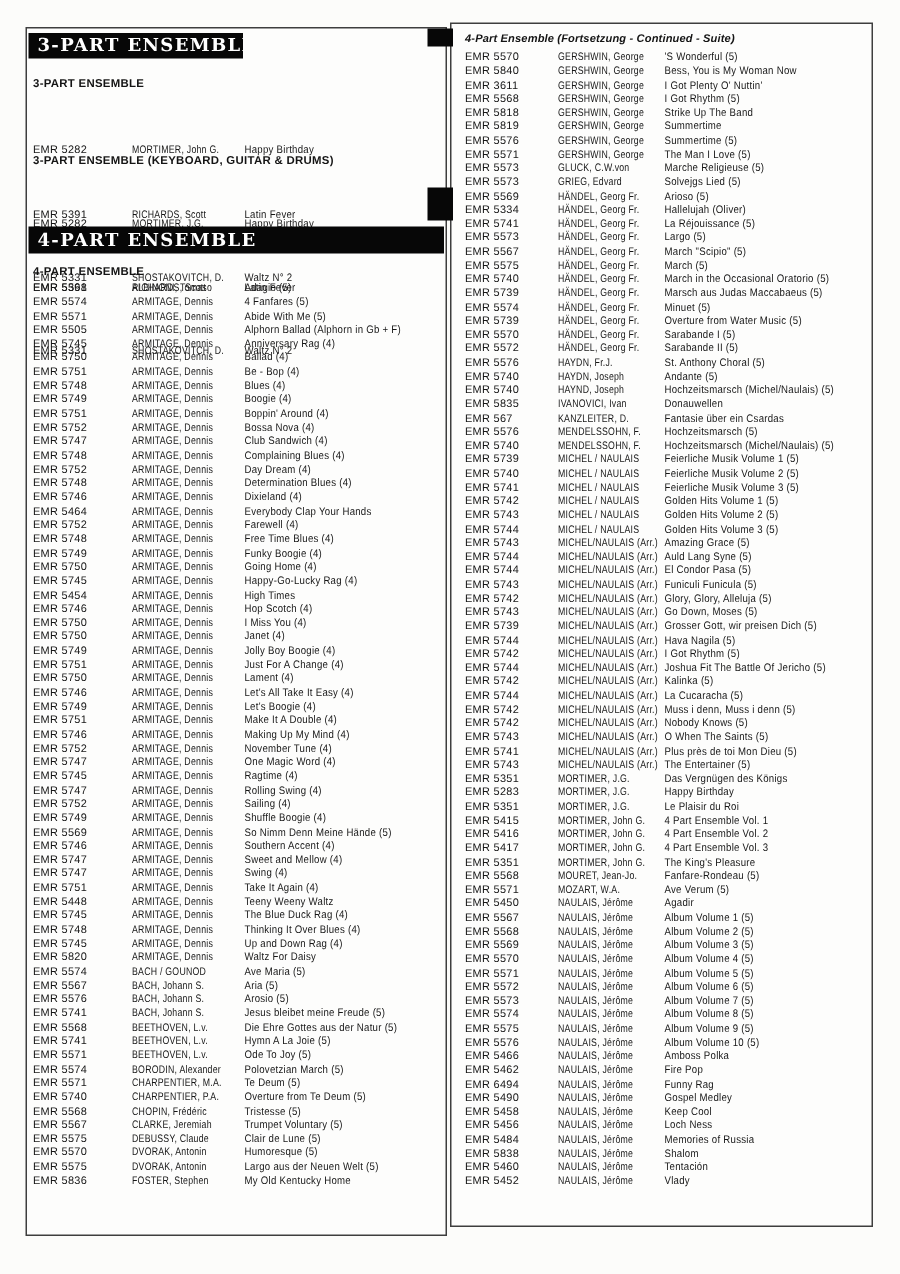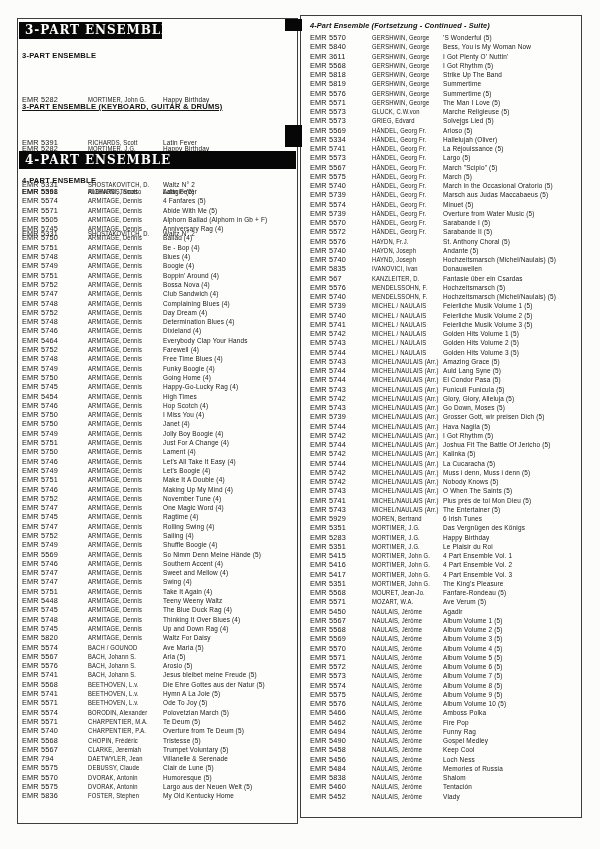--- a/index.html
+++ b/index.html
@@ -17,21 +17,21 @@
     font-size:12px; letter-spacing:0.9px; padding-left:6px;
     white-space:nowrap; overflow:hidden;
   }
   .banner-3part { left:1px; top:3px;   width:137px; height:17px; line-height:17px; }
   .banner-4part { left:1px; top:132px; width:271px; height:18px; line-height:18px; }
 
   .subhead {
     position:absolute; margin:0; left:4px; color:#141414;
     font-size:7.6px; font-weight:bold; letter-spacing:0.2px; white-space:nowrap;
   }
-  .h1 { top:32px; } .h2 { top:83px;text-decoration:underline; } .h4 { top:157px; }
+  .h1 { top:32px; } .h2 { top:83px; } .h4 { top:157px; }
 
   .cont-head {
     position:absolute; top:5px; left:9px; color:#141414;
     font-size:7.4px; font-weight:bold; font-style:italic; letter-spacing:0.1px;
     white-space:nowrap;
   }
 
   .list { position:absolute; left:0; right:0;text-align:right; }
   .list-g1 { top:43px;  line-height:9.7px;  }
   .list-g2 { top:92px;  line-height:9.7px;  }
@@ -410,25 +410,20 @@
           <span class="col-code">EMR 5568</span>
           <span class="col-composer">CHOPIN, Frédéric</span>
           <span class="col-title">Tristesse (5)</span>
         </div>
         <div class="row">
           <span class="col-code">EMR 5567</span>
           <span class="col-composer">CLARKE, Jeremiah</span>
           <span class="col-title">Trumpet Voluntary (5)</span>
         </div>
         <div class="row">
-          <span class="col-code">EMR 794</span>
-          <span class="col-composer">DAETWYLER, Jean</span>
-          <span class="col-title">Villanelle &amp; Serenade</span>
-        </div>
-        <div class="row">
           <span class="col-code">EMR 5575</span>
           <span class="col-composer">DEBUSSY, Claude</span>
           <span class="col-title">Clair de Lune (5)</span>
         </div>
         <div class="row">
           <span class="col-code">EMR 5570</span>
           <span class="col-composer">DVORAK, Antonin</span>
           <span class="col-title">Humoresque (5)</span>
         </div>
         <div class="row">
@@ -704,25 +699,20 @@
           <span class="col-code">EMR 5741</span>
           <span class="col-composer">MICHEL/NAULAIS (Arr.)</span>
           <span class="col-title">Plus près de toi Mon Dieu (5)</span>
         </div>
         <div class="row">
           <span class="col-code">EMR 5743</span>
           <span class="col-composer">MICHEL/NAULAIS (Arr.)</span>
           <span class="col-title">The Entertainer (5)</span>
         </div>
         <div class="row">
-          <span class="col-code">EMR 5929</span>
-          <span class="col-composer">MOREN, Bertrand</span>
-          <span class="col-title">6 Irish Tunes</span>
-        </div>
-        <div class="row">
           <span class="col-code">EMR 5351</span>
           <span class="col-composer">MORTIMER, J.G.</span>
           <span class="col-title">Das Vergnügen des Königs</span>
         </div>
         <div class="row">
           <span class="col-code">EMR 5283</span>
           <span class="col-composer">MORTIMER, J.G.</span>
           <span class="col-title">Happy Birthday</span>
         </div>
         <div class="row">

